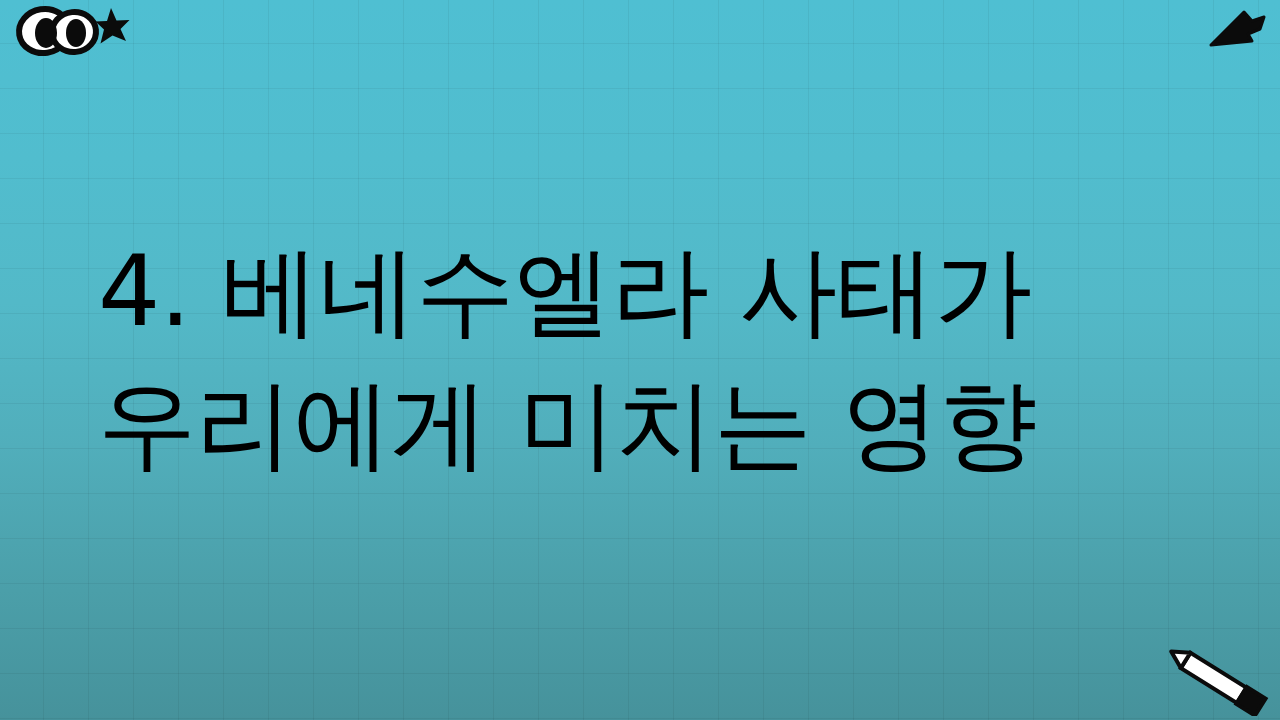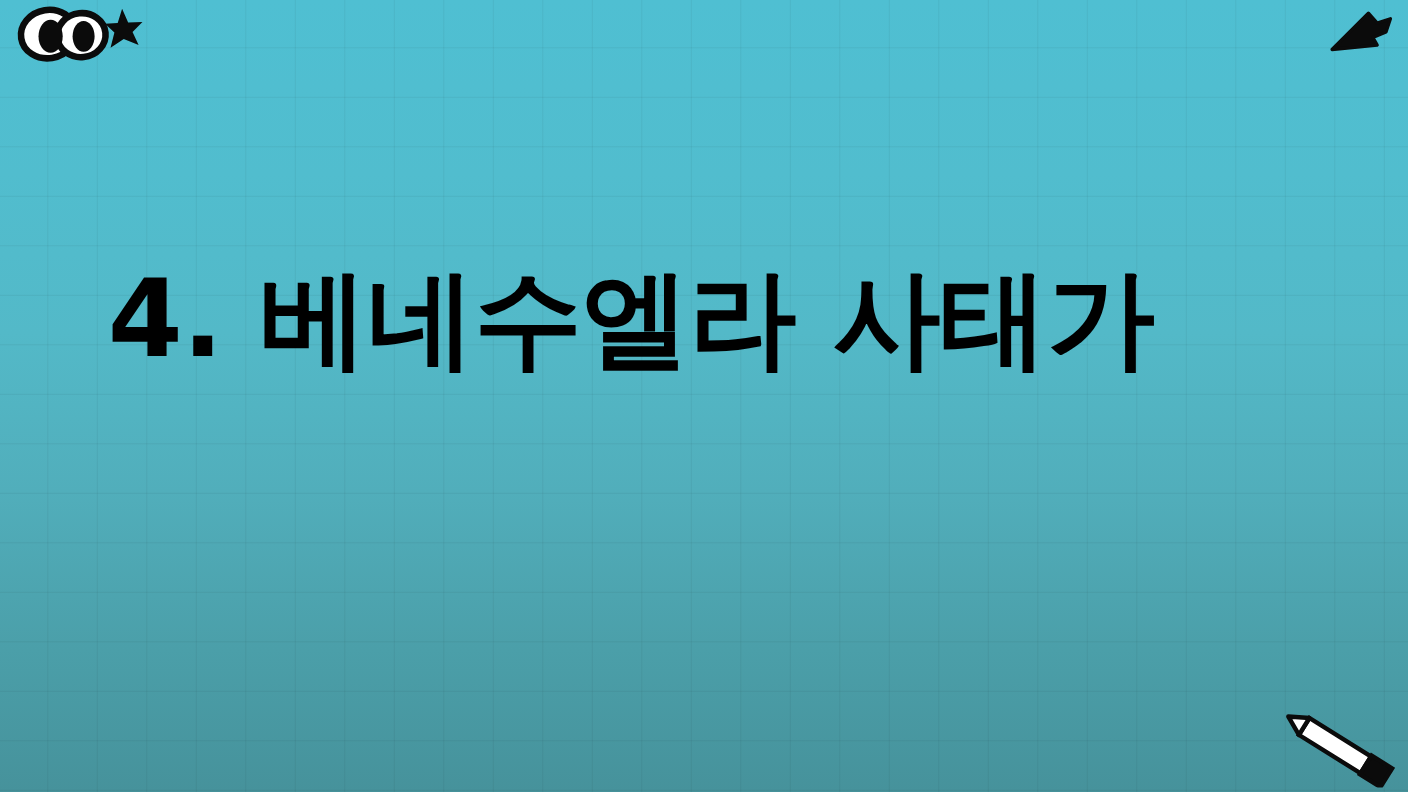--- a/index.html
+++ b/index.html
@@ -59,21 +59,21 @@
   }
 
   
   #headline {
     position: absolute;
     left: 98px;
     top: 222px;
     width: 1092px;
     color: #000000;
     font-size: 98px;
-    font-weight: 700;
+    font-weight: 400;
     line-height: 1.42;
     letter-spacing: -0.5px;
     white-space: nowrap;
   }
 
   #headline .line {
     display: block;
   }
 
   #headline .line-2 {
@@ -113,15 +113,16 @@
 
         <path d="M18 27 L1 36 L18 45 Z" fill="#ffffff" stroke="#0b0b0b" stroke-width="4" stroke-linejoin="round"></path>
 
         <rect x="84" y="26" width="22" height="20" fill="#0b0b0b" stroke="#0b0b0b" stroke-width="4"></rect>
       </g>
     </svg>
   </div>
 
   <div id="headline">
     <span class="line line-1">4. 베네수엘라 사태가</span>
+    <span class="line line-2">우리에게 미치는 영향</span>
   </div>
 
 </div>
 
 </body></html>

